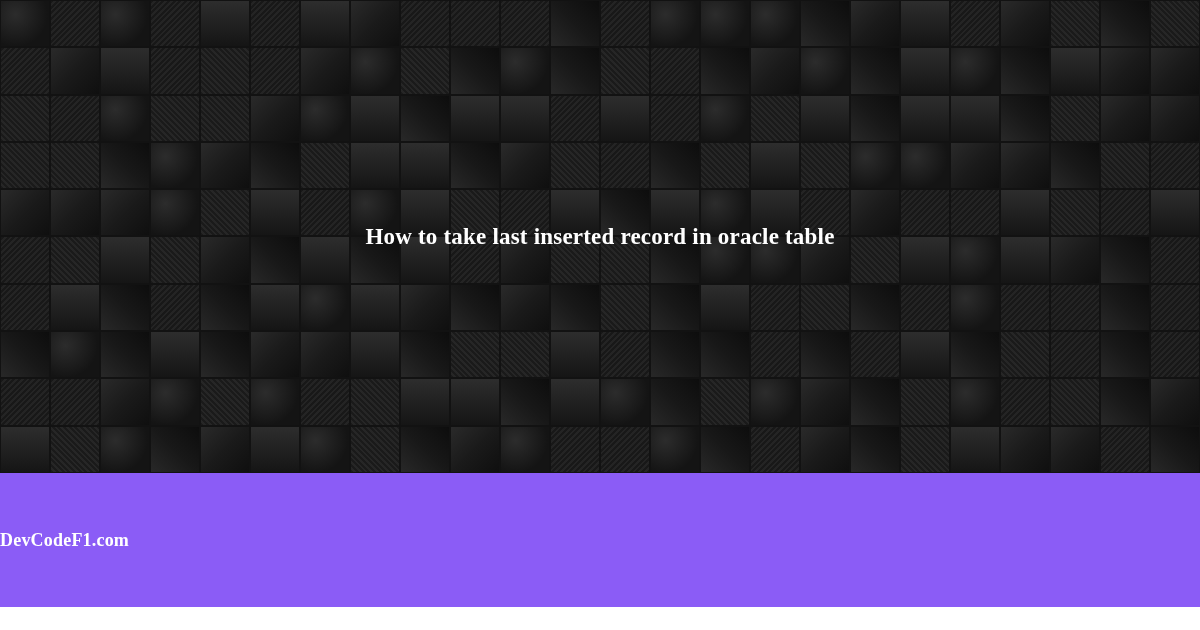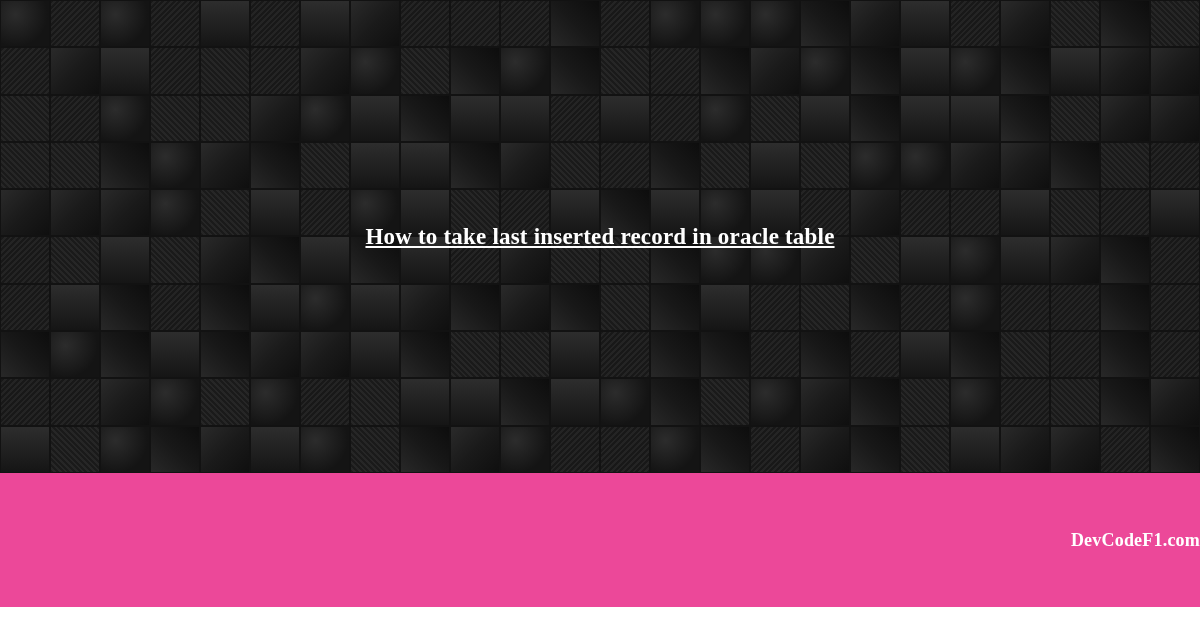--- a/index.html
+++ b/index.html
@@ -102,30 +102,29 @@
       z-index: 2;
       text-align: center;
       padding: 0 40px;
     }
 
     .page-title {
       color: #ffffff;
       font-size: 23px;
       font-weight: bold;
       letter-spacing: 0.2px;
-      text-decoration: underline;
     }
 
     .footer-section {
       width: 100%;
       height: 134px;
-      background: #ec4899;
+      background: #8b5cf6;
       display: flex;
       align-items: center;
-      justify-content: flex-end;
+      justify-content: flex-start;
     }
 
     .site-name {
       color: #ffffff;
       font-size: 18px;
       font-weight: bold;
       letter-spacing: 0.2px;
     }
   </style>
 </head>

